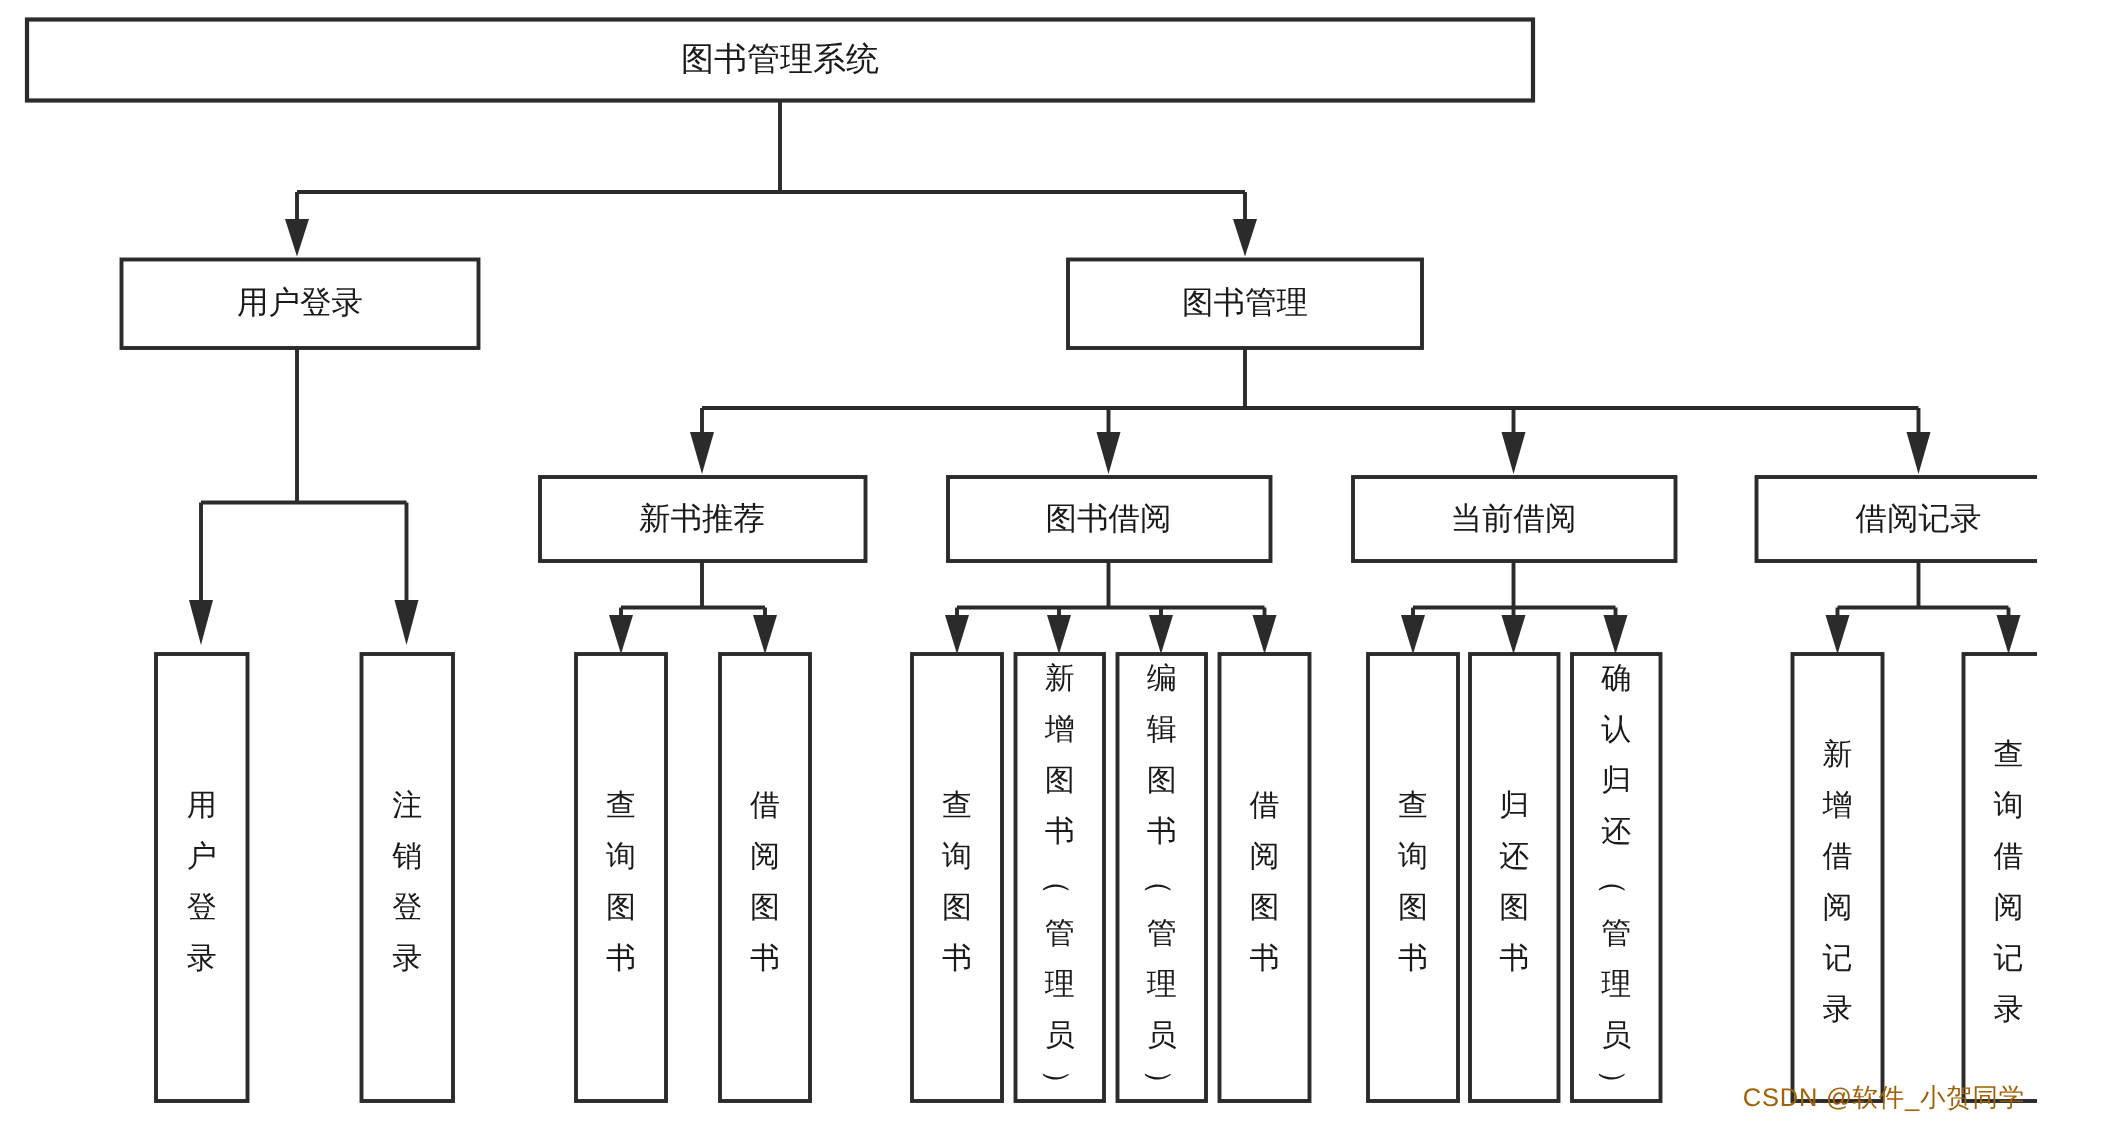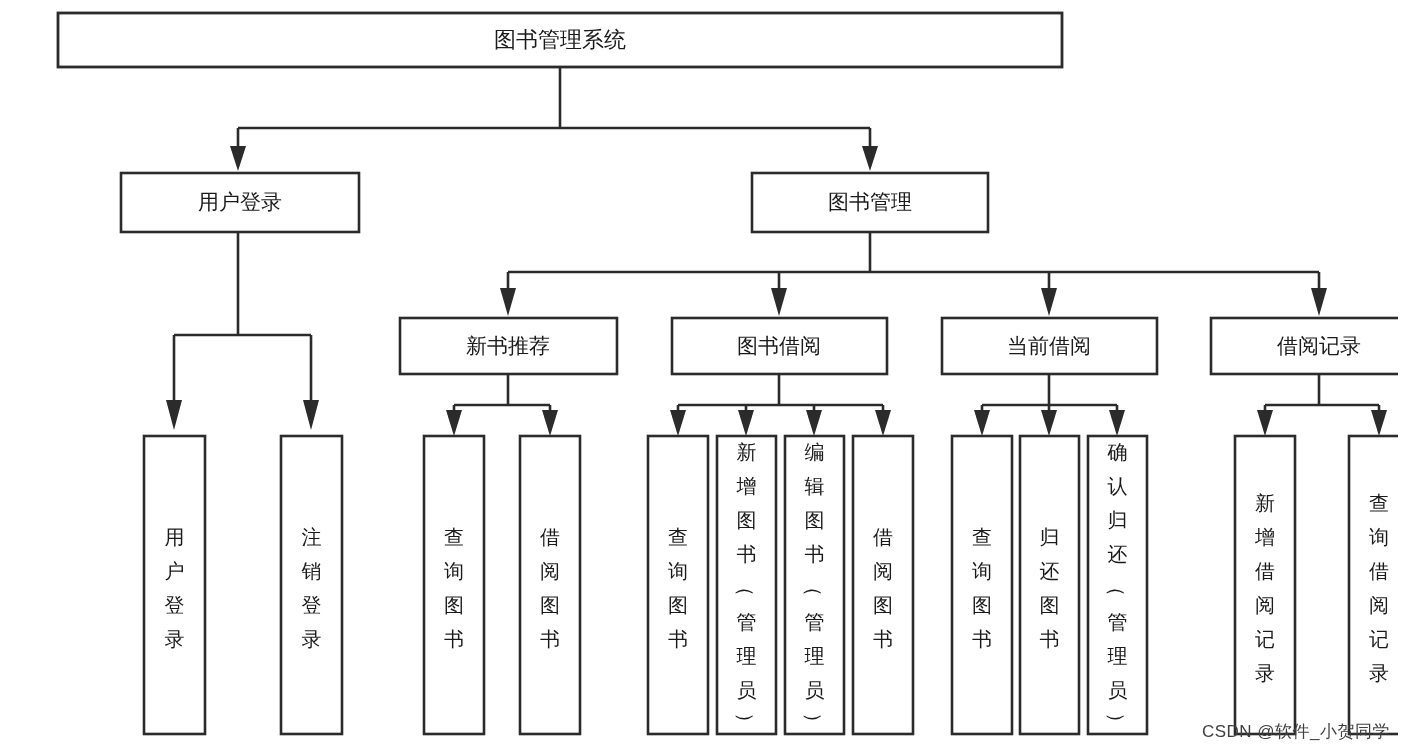--- a/index.html
+++ b/index.html
@@ -9,21 +9,20 @@
   }
   body {
     font-family: "Liberation Sans", "DejaVu Sans", sans-serif;
   }
   #diagram-root {
     position: relative;
     width: 1358px;
     height: 747px;
     background: #ffffff;
     overflow: hidden;
-    margin-left: 40px;
   }
   svg#flow-svg {
     position: absolute;
     left: 0;
     top: 0;
     width: 1405px;
     height: 747px;
     display: block;
   }
   .node-box {
@@ -59,21 +58,21 @@
     font-size: 20px;
     fill: #1a1a1a;
     text-anchor: middle;
   }
   .watermark {
     position: absolute;
     right: 8px;
     bottom: 4px;
     font-family: "Liberation Sans", "DejaVu Sans", sans-serif;
     font-size: 17px;
-    color: #404040;
+    color: #a16207;
     letter-spacing: 0.5px;
     white-space: nowrap;
     user-select: none;
   }
 </style>
 </head>
 <body>
 
 <div id="diagram-root">
 

